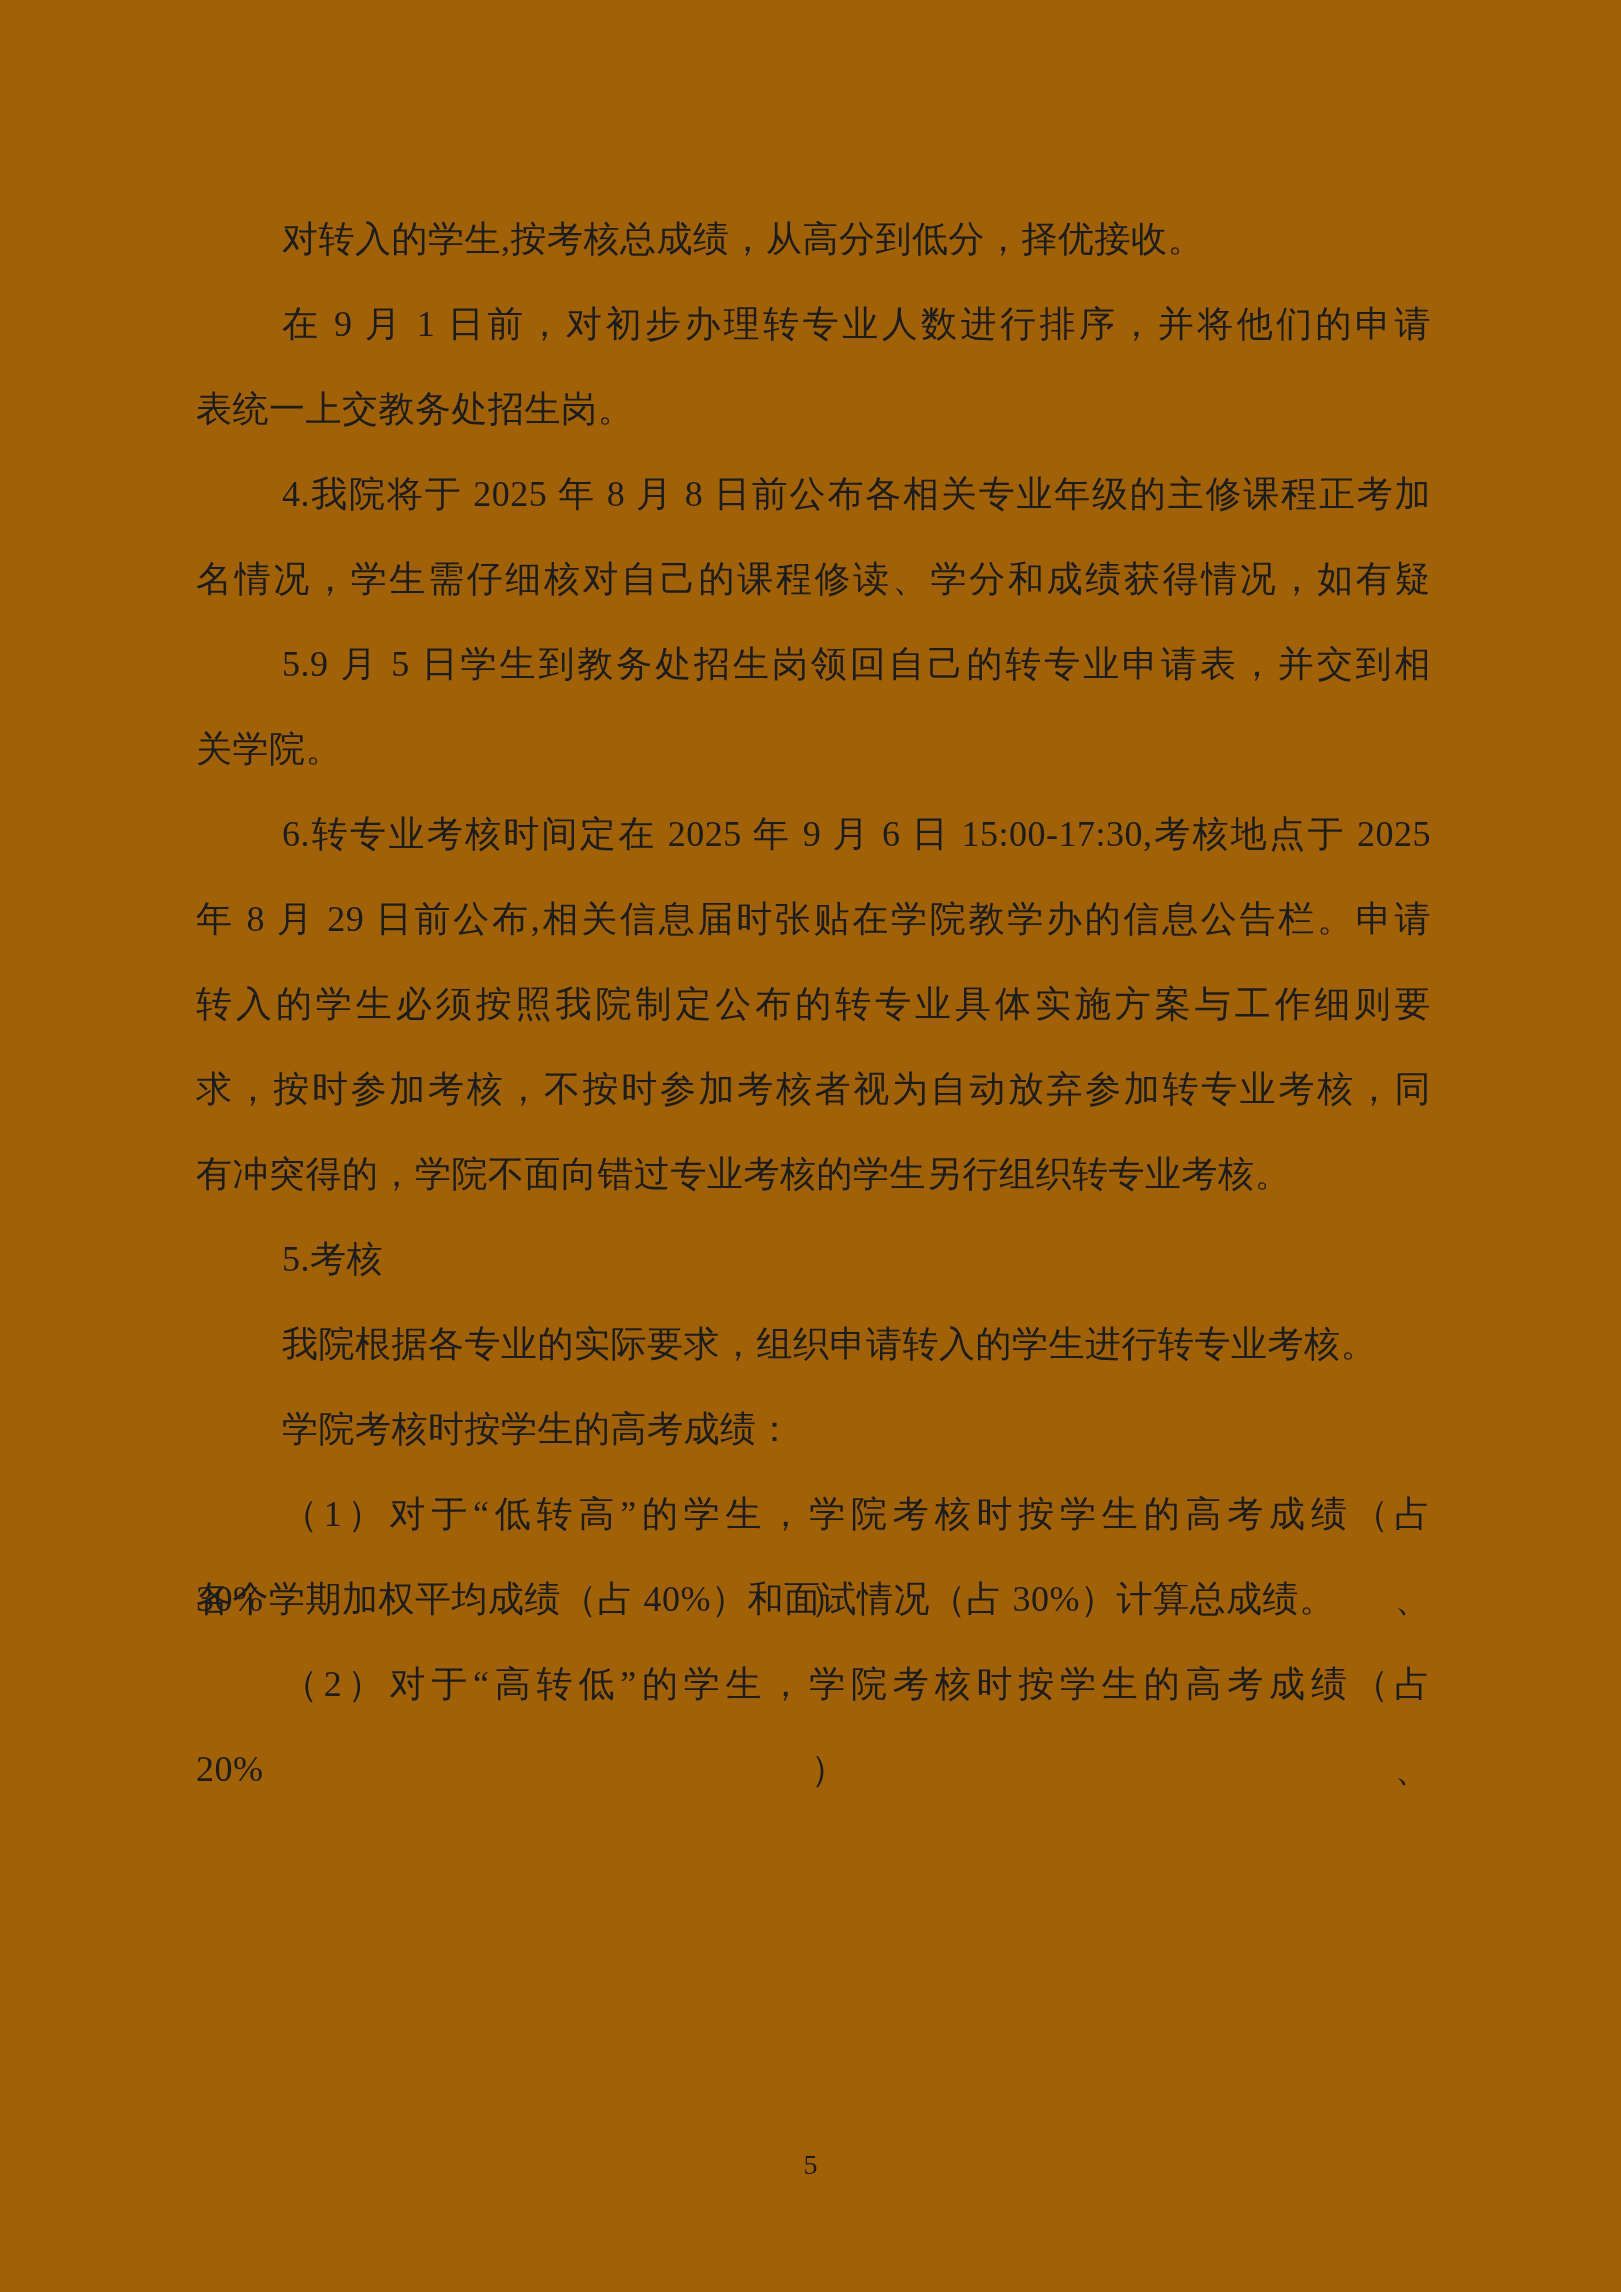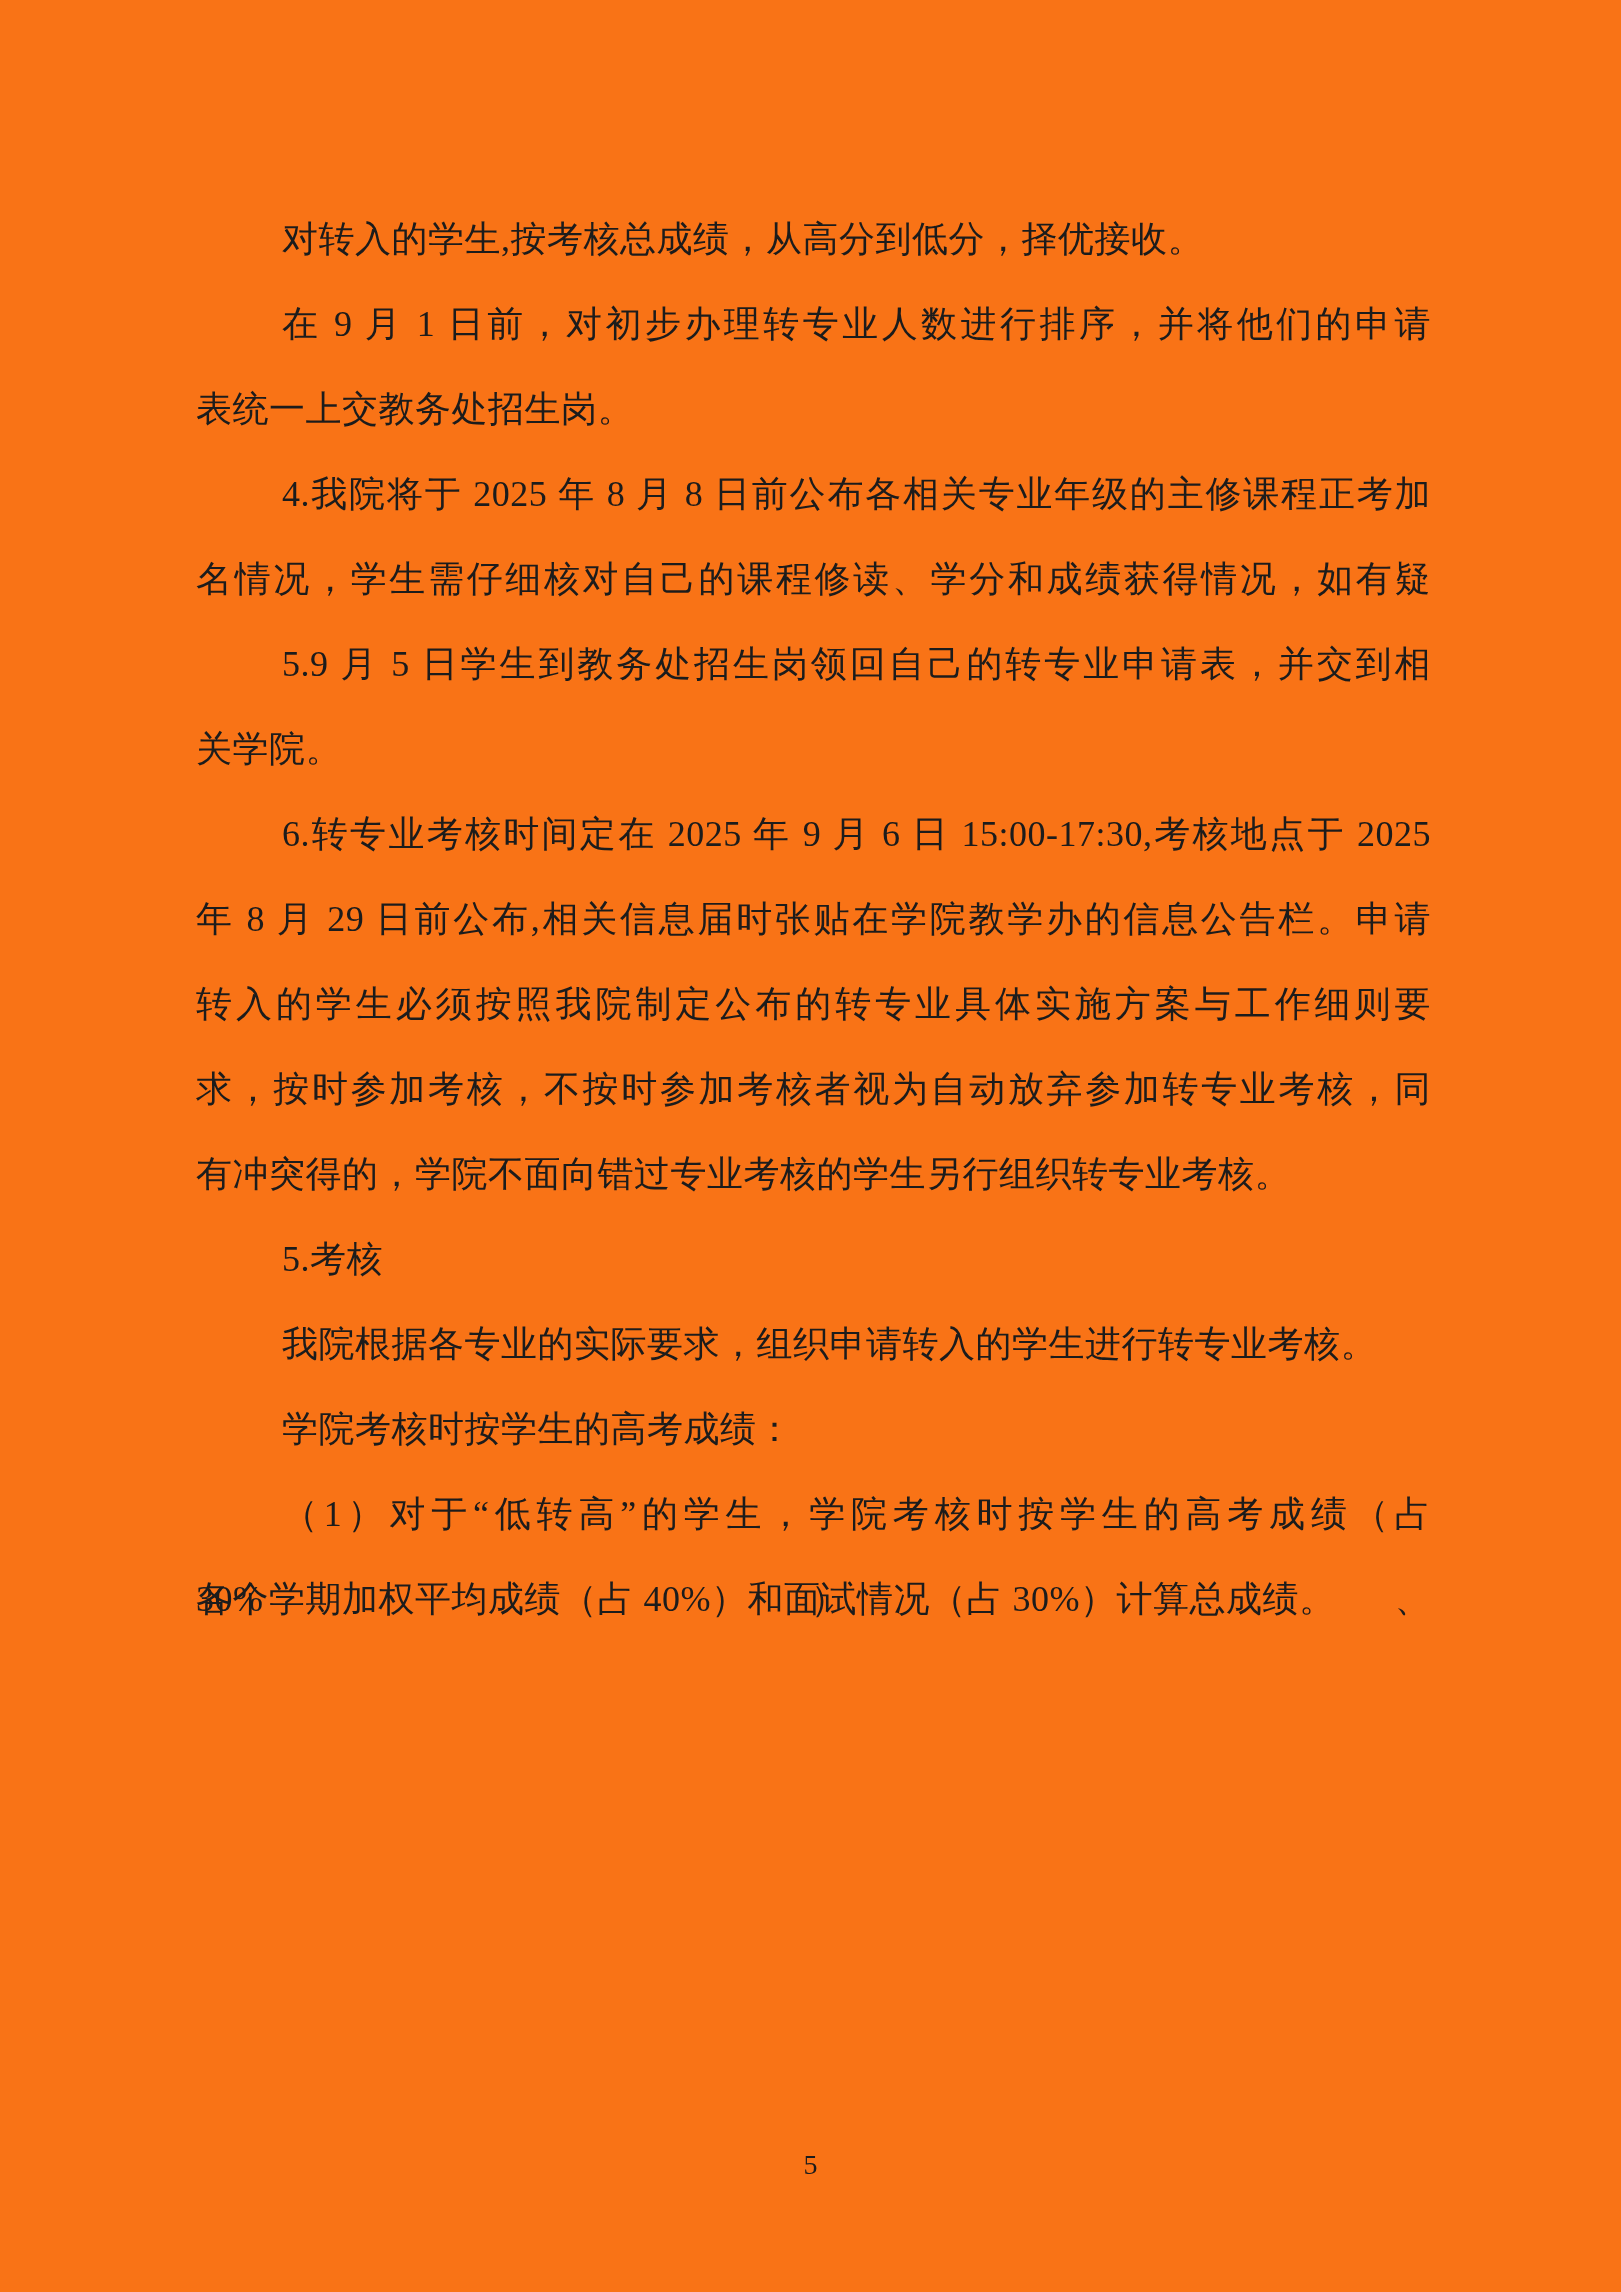--- a/index.html
+++ b/index.html
@@ -4,21 +4,21 @@
 <style>
   html, body {
     margin: 0;
     padding: 0;
     background: #ffffff;
   }
   .page {
     position: relative;
     width: 1621px;
     height: 2293px;
-    background: #f97316;
+    background: #a16207;
     overflow: hidden;
     font-family: "Liberation Serif", "DejaVu Serif", serif;
     color: #1c1c1c;
   }
   .content {
     position: absolute;
     left: 196px;
     top: 197px;
     width: 1235px;
   }
@@ -63,16 +63,17 @@
       <div class="line indent fill">6.转专业考核时间定在 2025 年 9 月 6 日 15:00-17:30,考核地点于 2025</div>
       <div class="line fill">年 8 月 29 日前公布,相关信息届时张贴在学院教学办的信息公告栏。申请</div>
       <div class="line fill">转入的学生必须按照我院制定公布的转专业具体实施方案与工作细则要</div>
       <div class="line fill">求，按时参加考核，不按时参加考核者视为自动放弃参加转专业考核，同</div>
       <div class="line">有冲突得的，学院不面向错过专业考核的学生另行组织转专业考核。</div>
       <div class="line indent">5.考核</div>
       <div class="line indent">我院根据各专业的实际要求，组织申请转入的学生进行转专业考核。</div>
       <div class="line indent">学院考核时按学生的高考成绩：</div>
       <div class="line indent fill">（1）对于“低转高”的学生，学院考核时按学生的高考成绩（占 30%）、</div>
       <div class="line">各个学期加权平均成绩（占 40%）和面试情况（占 30%）计算总成绩。</div>
+      <div class="line indent fill">（2）对于“高转低”的学生，学院考核时按学生的高考成绩（占 20%）、</div>
     </div>
   <div class="page-number">5</div>
 </div>
 
 
 </body></html>

